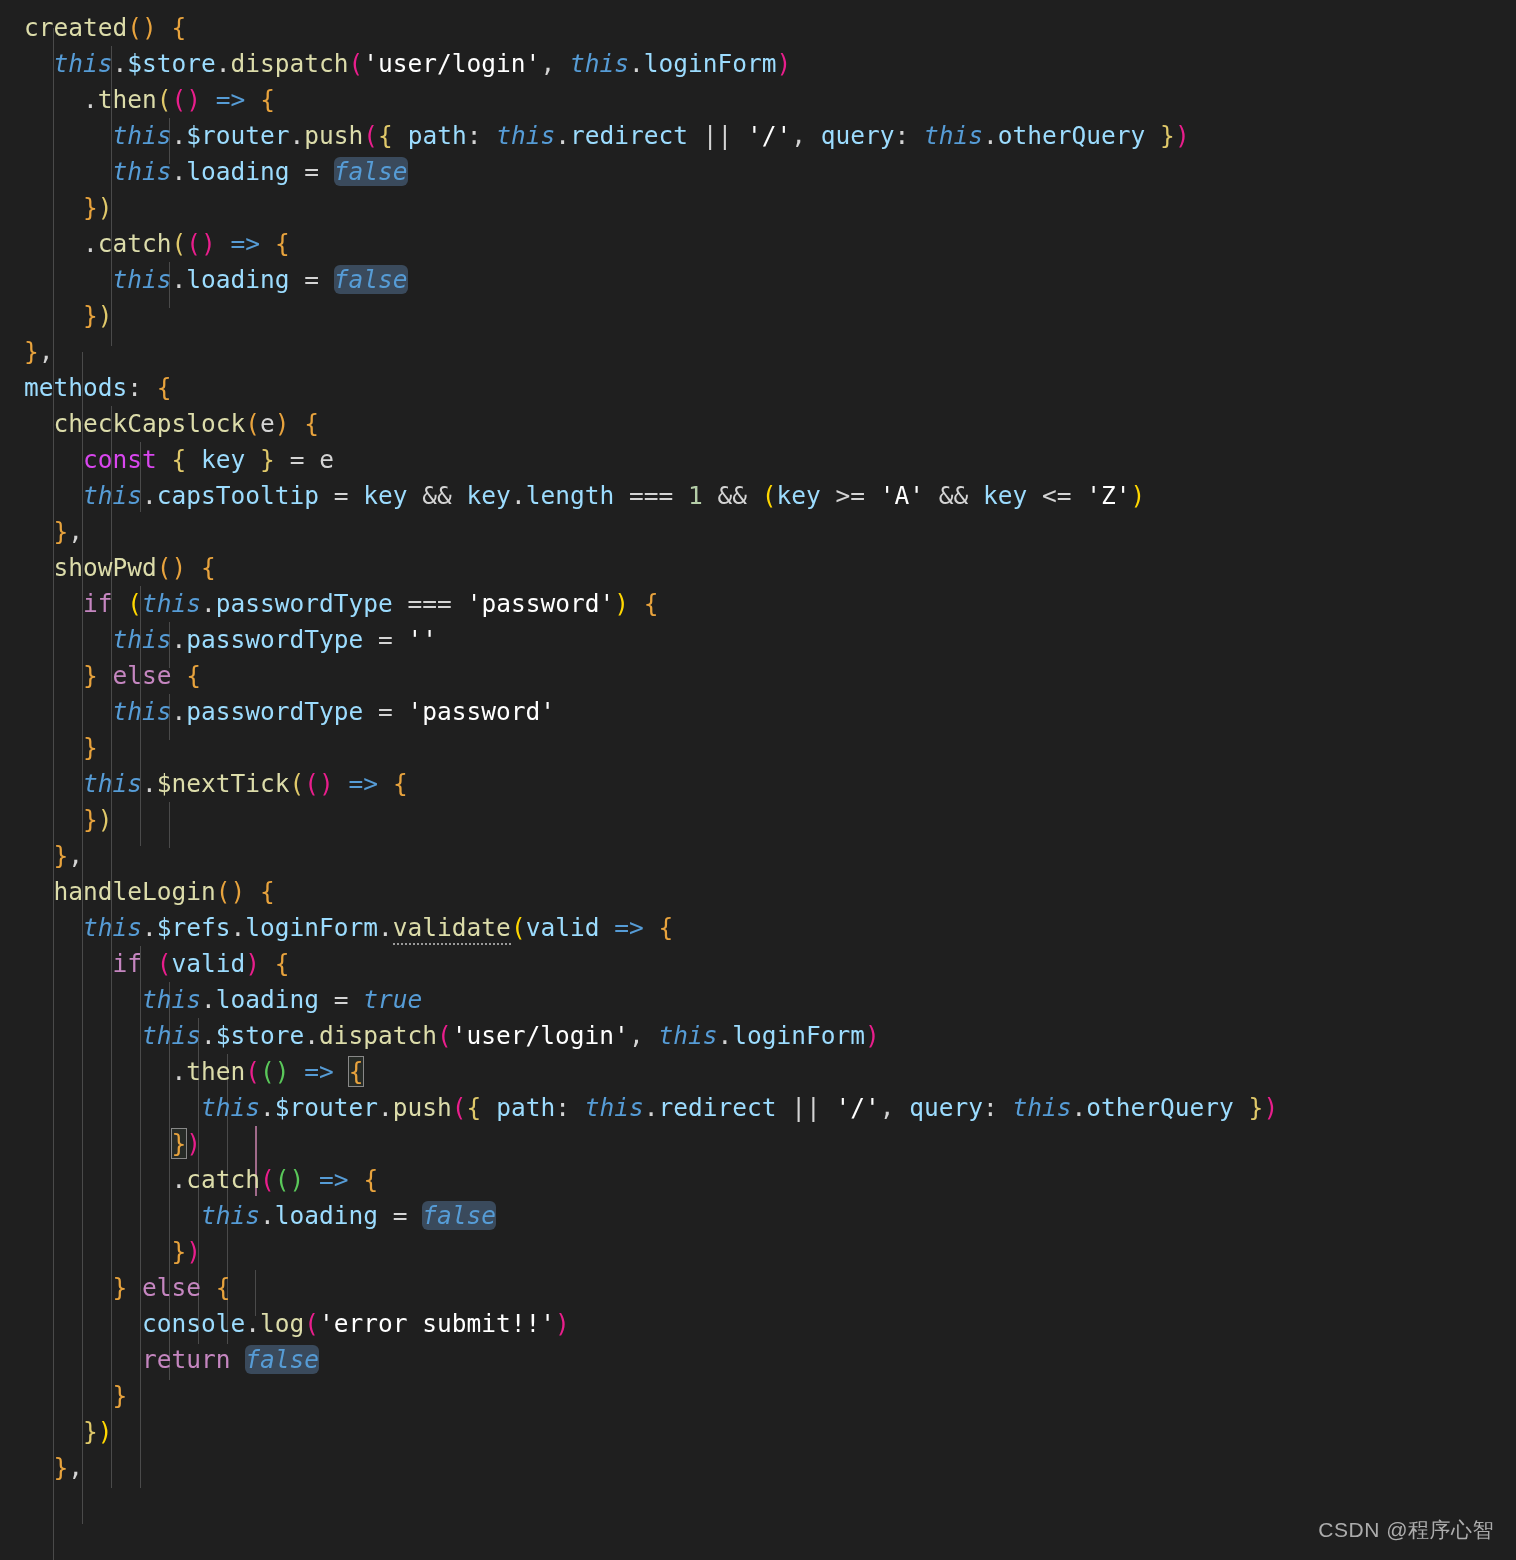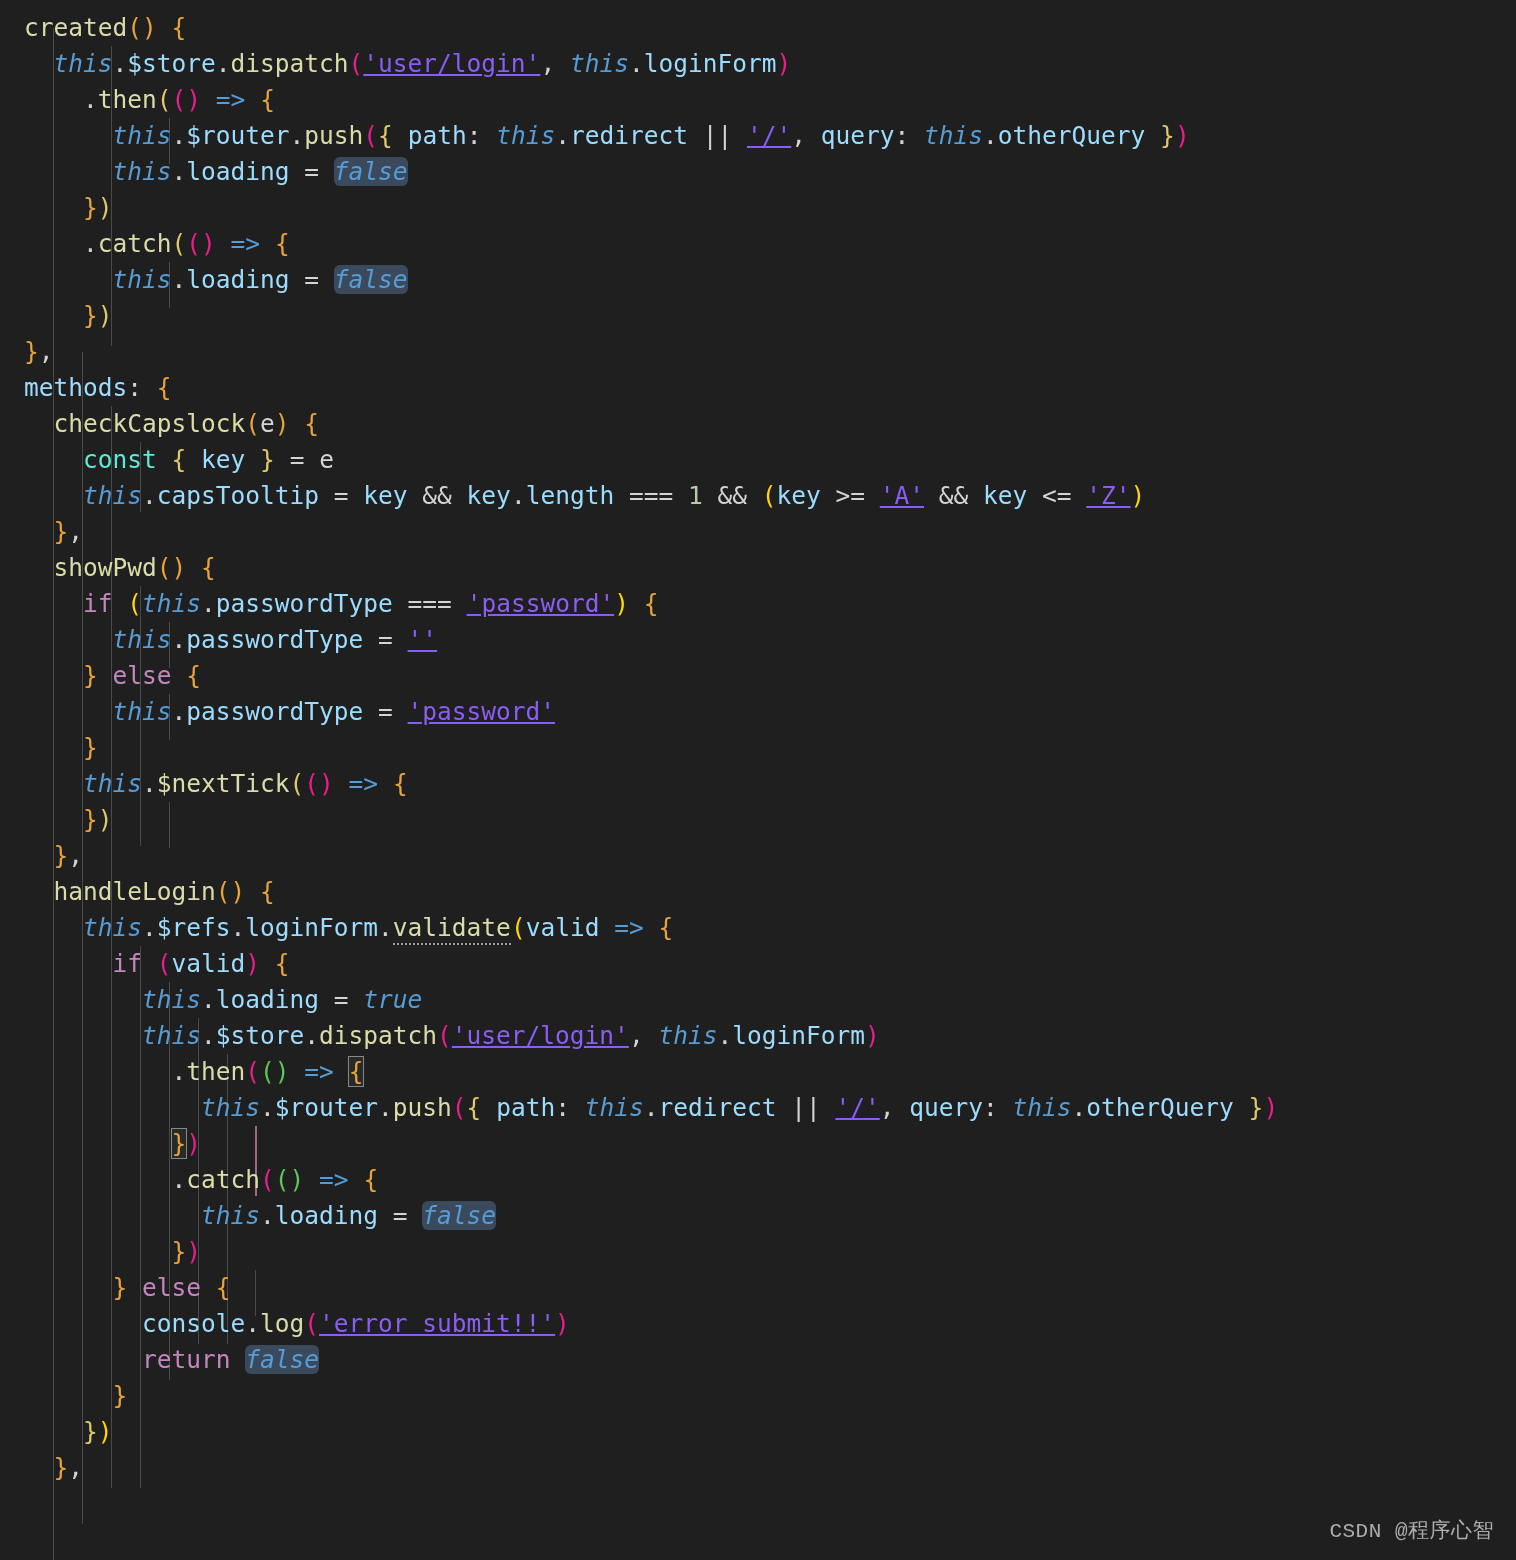--- a/index.html
+++ b/index.html
@@ -70,24 +70,24 @@
   }
   .guide.active {
     background: #a06a8a;
     opacity: 1;
     width: 2px;
   }
 
   
   .t-this    { color: #569cd6; font-style: italic; }
   .t-kw      { color: #c586c0; }
-  .t-kw2     { color: #5eead4; }
+  .t-kw2     { color: #d946ef; }
   .t-prop    { color: #9cdcfe; }
   .t-fn      { color: #dcdcaa; }
-  .t-str     { color: #8b5cf6; text-decoration: underline; }
+  .t-str     { color: #ffffff; }
   .t-num     { color: #b5cea8; }
   .t-arrow   { color: #569cd6; }
   .t-plain   { color: #d4d4d4; }
   .t-b1      { color: #ffd700; }
   .t-bo      { color: #e8a33d; }
   .t-bp      { color: #e91e8c; }
   .t-by      { color: #e0c96a; }
   .t-bg      { color: #5ac85a; }
 
   
@@ -116,21 +116,21 @@
     padding-left: 58px;
   }
 
   
   .watermark {
     position: absolute;
     right: 22px;
     bottom: 16px;
     color: #b9b9b9;
     font-size: 21px;
-    font-family: Liberation Mono, monospace;
+    font-family: Liberation Sans, sans-serif;
     letter-spacing: .5px;
     opacity: .92;
     pointer-events: none;
     margin-top: 39px;
   }
 
   
   .line.clipped {
     height: 10px;
     line-height: 0px;

